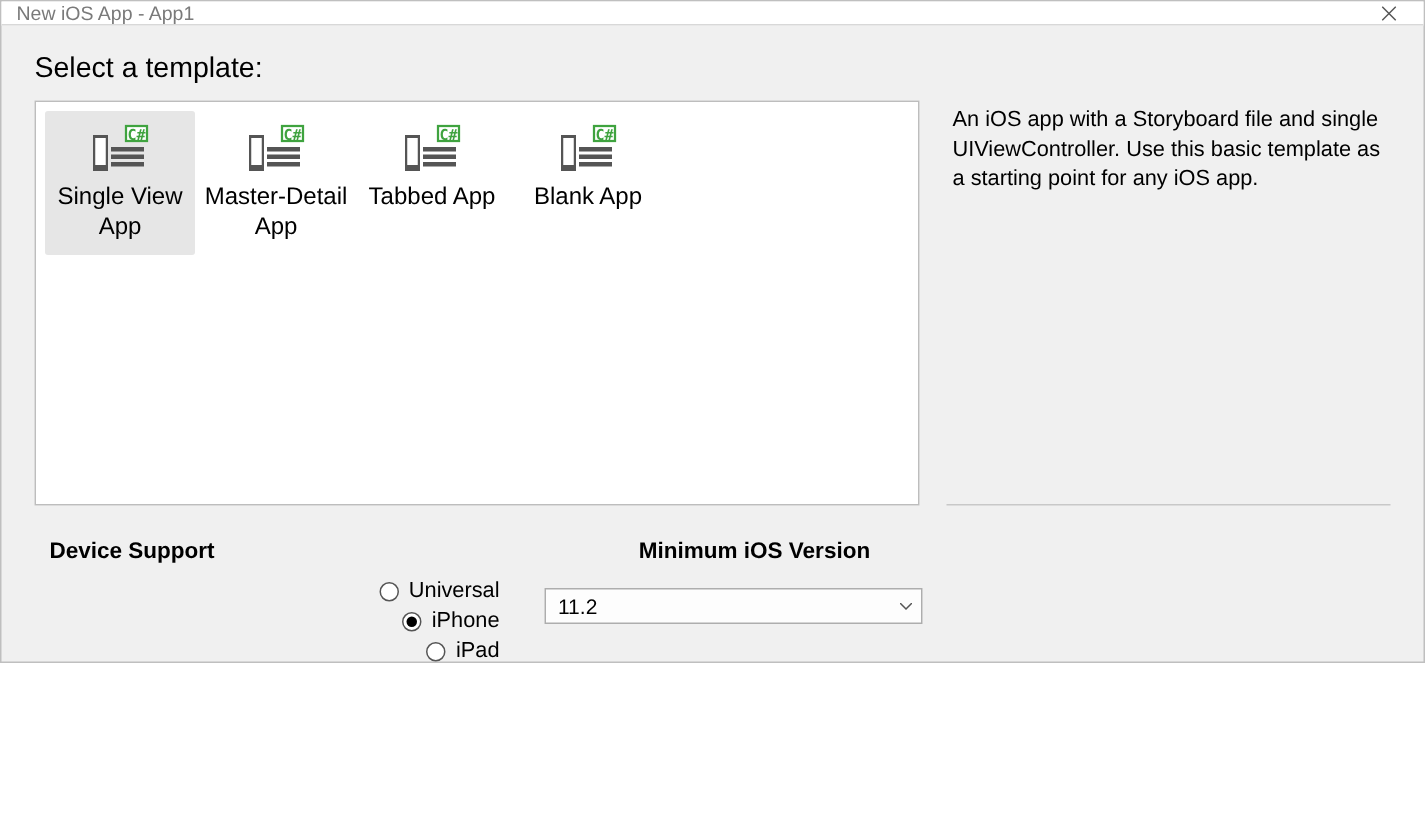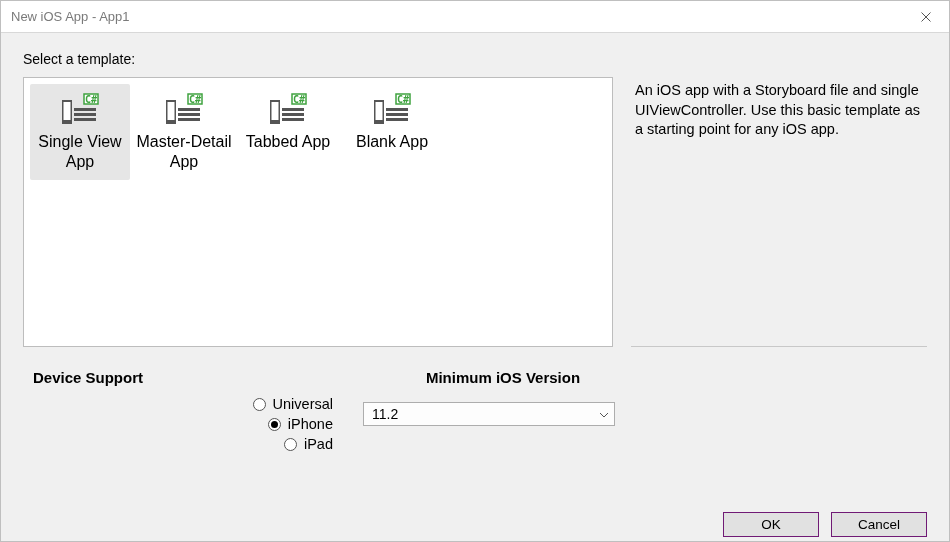--- a/index.html
+++ b/index.html
@@ -4,21 +4,21 @@
   <style>
     * { box-sizing: border-box; margin: 0; padding: 0; }
     body {
       font-family: "Segoe UI", Tahoma, sans-serif;
       font-size: 13px;
       color: #000;
       background: #fff;
     }
     .dialog {
       width: 950px;
-      height: 542px;
+      height: 442px;
       border: 1px solid #bfbfbf;
       background: #f0f0f0;
       display: flex;
       flex-direction: column;
     }
     .titlebar {
       height: 32px;
       background: #fff;
       border-bottom: 1px solid #d8d8d8;
       display: flex;
@@ -41,21 +41,21 @@
       font-family: Arial, sans-serif;
     }
     .titlebar .close svg { display: block; }
     .content {
       flex: 1;
       padding: 18px 22px 0 22px;
       display: flex;
       flex-direction: column;
     }
     .prompt {
-      font-size: 14px;
+      font-size: 19px;
       margin-bottom: 10px;
       color: #000;
     }
     .upper-row {
       display: flex;
       gap: 18px;
     }
     .template-box {
       width: 590px;
       height: 270px;

